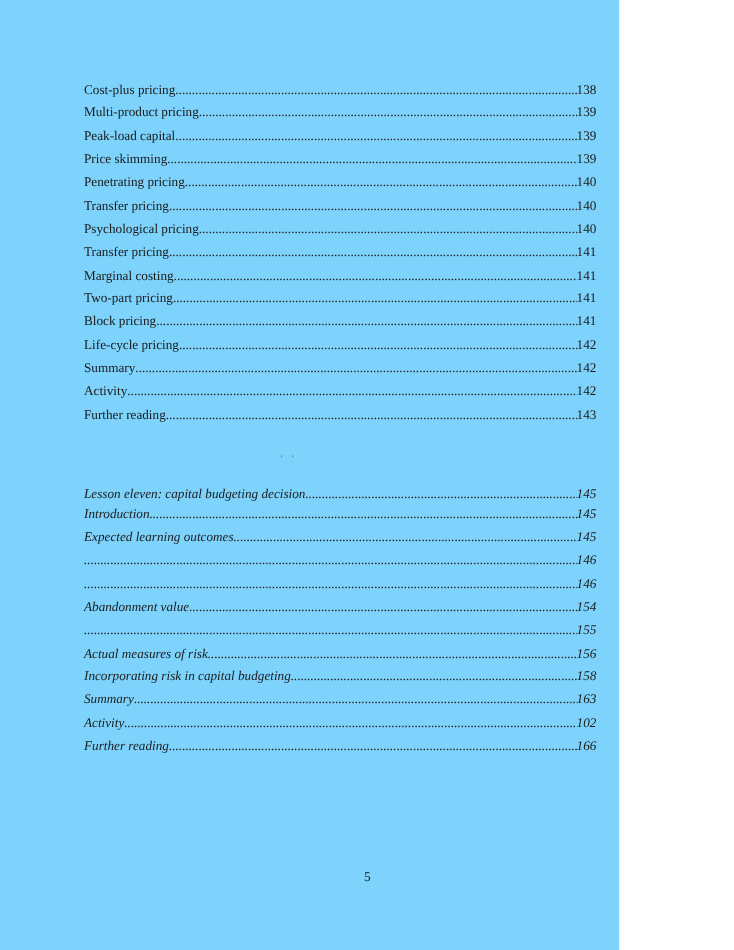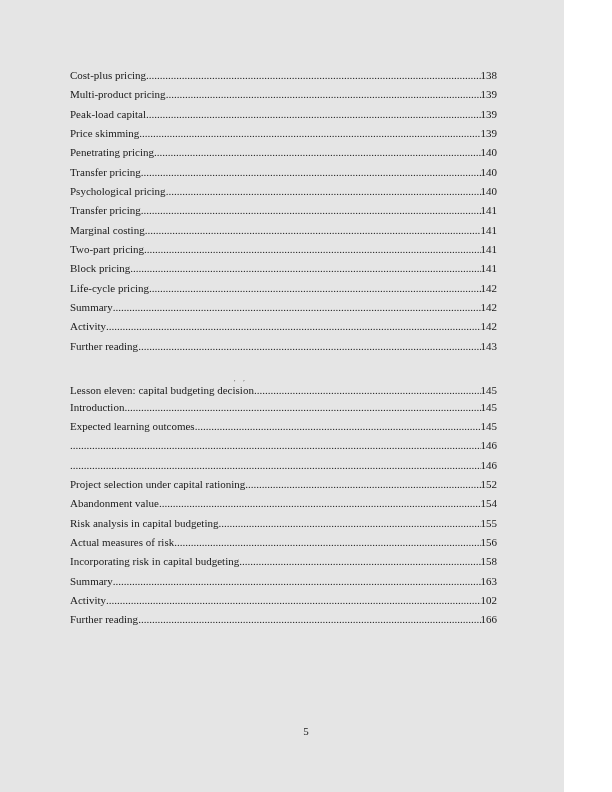--- a/index.html
+++ b/index.html
@@ -2,36 +2,36 @@
 <html><head>
 <meta charset="utf-8">
 <style>
   html, body {
     margin: 0;
     padding: 0;
     background: #ffffff;
   }
   .page {
     position: relative;
-    width: 564px;
+    width: 516px;
     height: 792px;
-    background: #e5e5e5;
+    background: #7dd3fc;
     overflow: hidden;
     font-family: "Liberation Serif", serif;
     font-size: 11px;
     color: #1a1a1a;
   }
   .toc {
     position: absolute;
     left: 70px;
     top: 66px;
     width: 427px;
   }
   .toc-section { display: block; }
-  #section-2 { margin-top: 27px; }
+  #section-2 { margin-top: 49px; font-style: italic; }
   .toc-row {
     display: flex;
     align-items: baseline;
     height: 19.35px;
     line-height: 19.35px;
     white-space: nowrap;
   }
   .toc-row.tight {
     height: 14.5px;
     line-height: 14.5px;
@@ -165,31 +165,25 @@
         </div>
         <div class="toc-row">
           <span class="leader"></span>
           <span class="toc-pagenum">146</span>
         </div>
         <div class="toc-row">
           <span class="leader"></span>
           <span class="toc-pagenum">146</span>
         </div>
         <div class="toc-row">
-          <span class="toc-label">Project selection under capital rationing</span>
-          <span class="leader"></span>
-          <span class="toc-pagenum">152</span>
-        </div>
-        <div class="toc-row">
           <span class="toc-label">Abandonment value</span>
           <span class="leader"></span>
           <span class="toc-pagenum">154</span>
         </div>
         <div class="toc-row">
-          <span class="toc-label">Risk analysis in capital budgeting</span>
           <span class="leader"></span>
           <span class="toc-pagenum">155</span>
         </div>
         <div class="toc-row">
           <span class="toc-label">Actual measures of risk</span>
           <span class="leader"></span>
           <span class="toc-pagenum">156</span>
         </div>
         <div class="toc-row">
           <span class="toc-label">Incorporating risk in capital budgeting</span>

